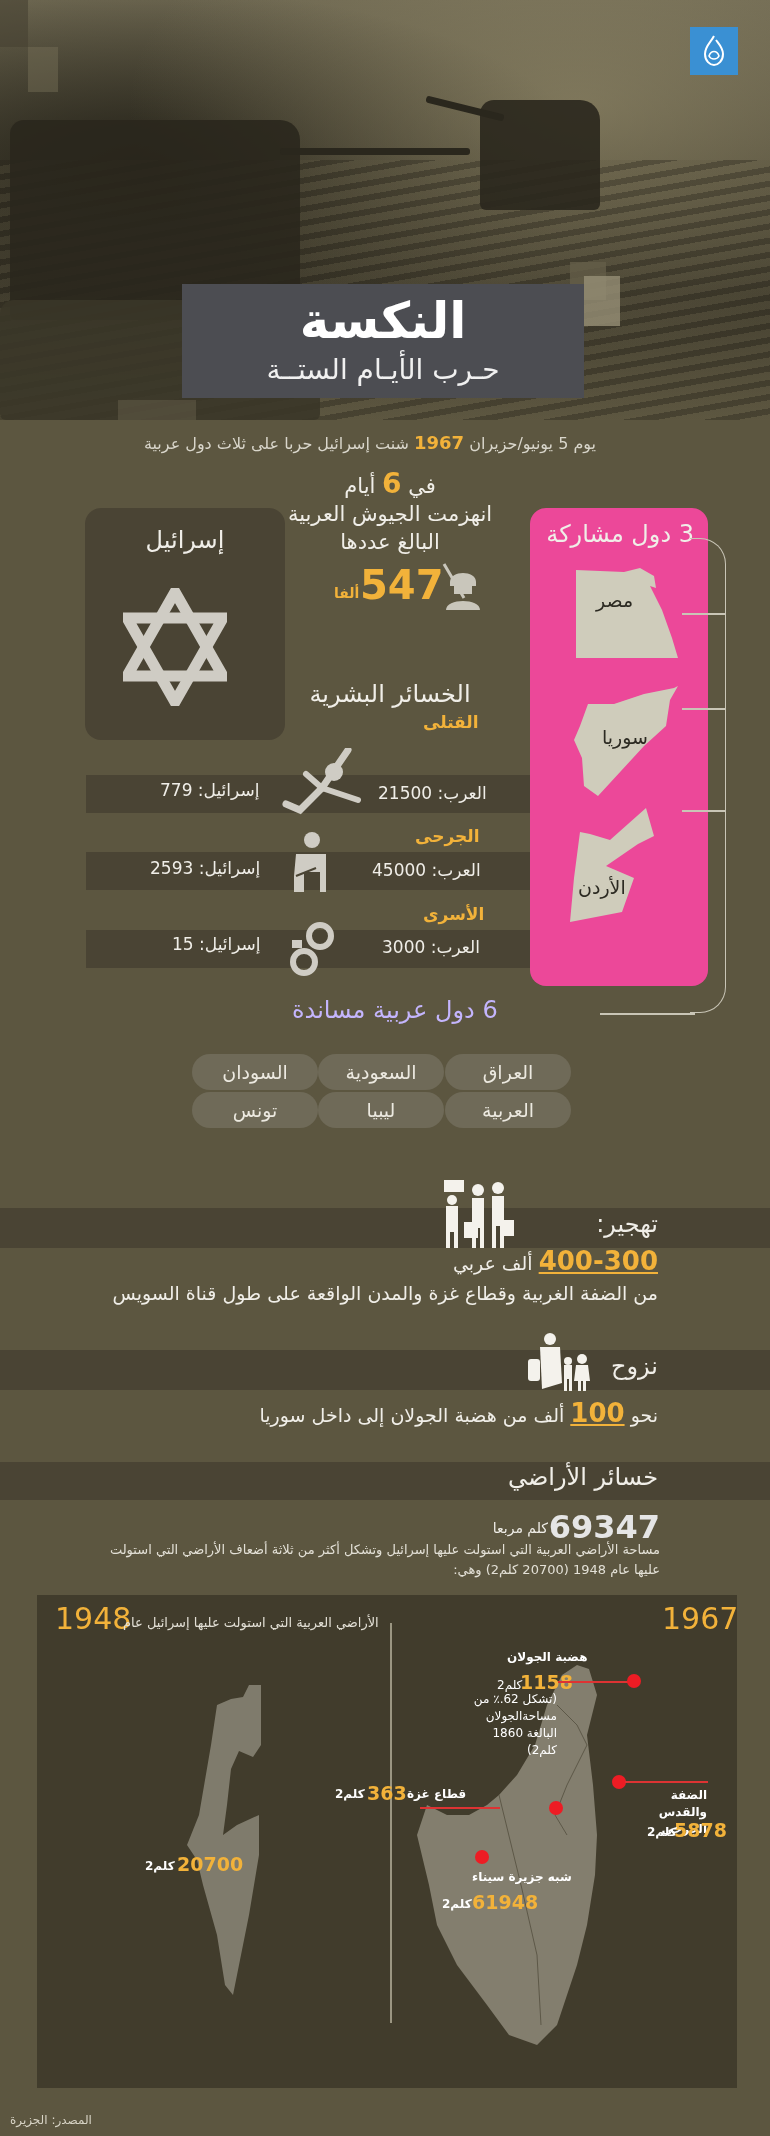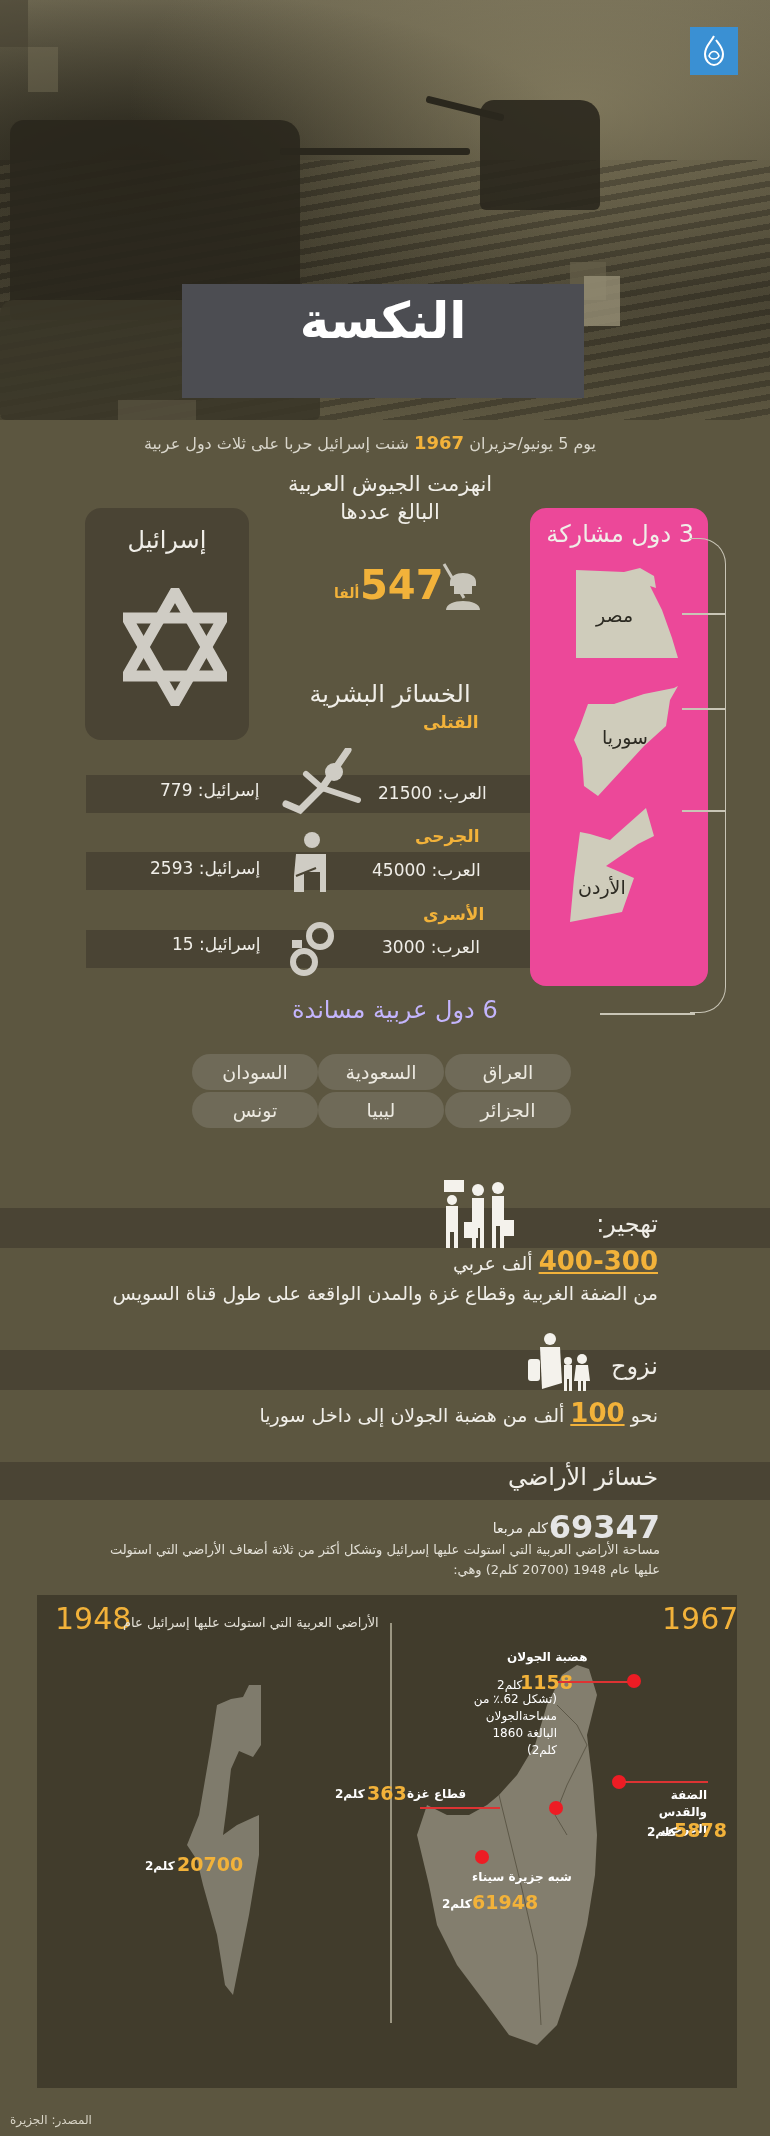--- a/index.html
+++ b/index.html
@@ -45,21 +45,21 @@
 
   .intro { position: absolute; top: 432px; left: 100px; width: 540px; text-align: center; font-size: 16px; color: #d9d6cb; }
   .intro b { color: #f2b23a; font-size: 18px; }
 
   .centerblock { position: absolute; left: 270px; top: 470px; width: 240px; text-align: center; font-size: 21px; line-height: 28px; color: #f0eee8; }
   .centerblock .big6 { color: #f2b23a; font-weight: bold; font-size: 28px; }
   .n547 { position: absolute; left: 360px; top: 562px; font-size: 40px; font-weight: bold; color: #f2b23a; direction: ltr; }
   .alfa { position: absolute; left: 334px; top: 585px; font-size: 14px; font-weight: bold; color: #f2b23a; }
 
   .israel-panel {
-    position: absolute; left: 85px; top: 508px; width: 164px; height: 232px;
+    position: absolute; left: 85px; top: 508px; width: 200px; height: 232px;
     background: #4a4434; border-radius: 16px; text-align: center;
   }
   .israel-panel .lbl { font-size: 24px; margin-top: 18px; color: #f0eee8; }
 
   .countries-panel {
     position: absolute; left: 530px; top: 508px; width: 178px; height: 478px;
     background: #ec4899; border-radius: 16px;
   }
   .countries-panel .hd { position: absolute; top: 12px; right: 14px; font-size: 24px; color: #f0eee8; white-space: nowrap; }
   .country { position: absolute; }
@@ -126,29 +126,35 @@
 
 <div class="logo">
   <svg width="30" height="34" viewBox="0 0 30 34">
     <path d="M15 2 C12 8 6 12 6 20 C6 27 11 31 15 31 C19 31 24 27 24 20 C24 14 20 10 17 6" fill="none" stroke="#fff" stroke-width="2"></path>
     <path d="M10 22 C12 16 18 16 20 22 C18 26 12 26 10 22Z" fill="none" stroke="#fff" stroke-width="1.6"></path>
   </svg>
 </div>
 
 <div class="title-box">
   <div class="title-main">النكسة</div>
+  <div class="title-sub">حـرب الأيـام الستــة</div>
 </div>
 
 <div class="intro">
   <span>يوم 5 يونيو/حزيران</span>
   <b>1967</b>
   <span>شنت إسرائيل حربا على ثلاث دول عربية</span>
 </div>
 
 <div class="centerblock">
+  <div>
+    <span>في</span>
+    <span class="big6">6</span>
+    <span>أيام</span>
+  </div>
   <div>انهزمت الجيوش العربية</div>
   <div>البالغ عددها</div>
 </div>
 <div class="n547">547</div>
 <div class="alfa">ألفا</div>
 <svg class="abs" style="left:442px;top:560px;" width="46" height="50" viewBox="0 0 46 50">
   <path d="M8 22 C8 10 34 10 34 22 L34 26 L8 26 Z" fill="#c9c6bb"></path>
   <rect x="12" y="26" width="18" height="8" fill="#c9c6bb"></rect>
   <path d="M4 50 C4 38 38 38 38 50 Z" fill="#c9c6bb"></path>
   <line x1="2" y1="4" x2="22" y2="38" stroke="#c9c6bb" stroke-width="3"></line>
@@ -161,21 +167,21 @@
     <polygon points="52,114 4,30 100,30" fill="none" stroke="#cfccc4" stroke-width="11" stroke-linejoin="miter"></polygon>
   </svg>
 </div>
 
 <div class="countries-panel">
   <div class="hd">3 دول مشاركة</div>
 
   <svg class="country" style="left:44px;top:60px;" width="104" height="92" viewBox="0 0 104 92">
     <polygon points="2,2 50,4 66,0 80,8 82,20 76,18 88,42 98,70 104,90 2,90" fill="#cfccbb"></polygon>
   </svg>
-  <div class="country-name" style="left:66px;top:96px;">مصر</div>
+  <div class="country-name" style="left:66px;top:81px;">مصر</div>
 
   <svg class="country" style="left:44px;top:178px;" width="110" height="112" viewBox="0 0 110 112">
     <polygon points="14,18 40,18 70,8 100,2 104,0 96,14 92,40 70,60 24,110 10,100 8,72 0,54 6,40" fill="#cfccbb"></polygon>
   </svg>
   <div class="country-name" style="left:72px;top:218px;">سوريا</div>
 
   <svg class="country" style="left:40px;top:300px;" width="96" height="118" viewBox="0 0 96 118">
     <polygon points="10,24 20,26 40,32 76,0 84,28 68,36 36,58 64,70 52,104 0,114 4,70" fill="#cfccbb"></polygon>
   </svg>
   <div class="country-name" style="left:48px;top:368px;">الأردن</div>
@@ -219,21 +225,21 @@
   <circle cx="14" cy="42" r="11" fill="none" stroke="#cfccc4" stroke-width="6"></circle>
   <rect x="2" y="20" width="10" height="8" fill="#cfccc4"></rect>
 </svg>
 
 <div class="support-line"></div>
 <div class="support-title">6 دول عربية مساندة</div>
 
 <div class="pill" style="left:445px;top:1054px;">العراق</div>
 <div class="pill" style="left:318px;top:1054px;">السعودية</div>
 <div class="pill" style="left:192px;top:1054px;">السودان</div>
-<div class="pill" style="left:445px;top:1092px;">الجزائر</div>
+<div class="pill" style="left:445px;top:1092px;">العربية</div>
 <div class="pill" style="left:318px;top:1092px;">ليبيا</div>
 <div class="pill" style="left:192px;top:1092px;">تونس</div>
 
 <div class="band" style="top:1208px;height:40px;"></div>
 <svg class="abs" style="left:442px;top:1178px;" width="80" height="72" viewBox="0 0 80 72">
   <rect x="2" y="2" width="20" height="12" fill="#f4f2ec"></rect>
   <circle cx="10" cy="22" r="5" fill="#f4f2ec"></circle>
   <rect x="4" y="28" width="12" height="26" fill="#f4f2ec"></rect>
   <rect x="4" y="54" width="4" height="16" fill="#f4f2ec"></rect>
     <rect x="12" y="54" width="4" height="16" fill="#f4f2ec"></rect>

